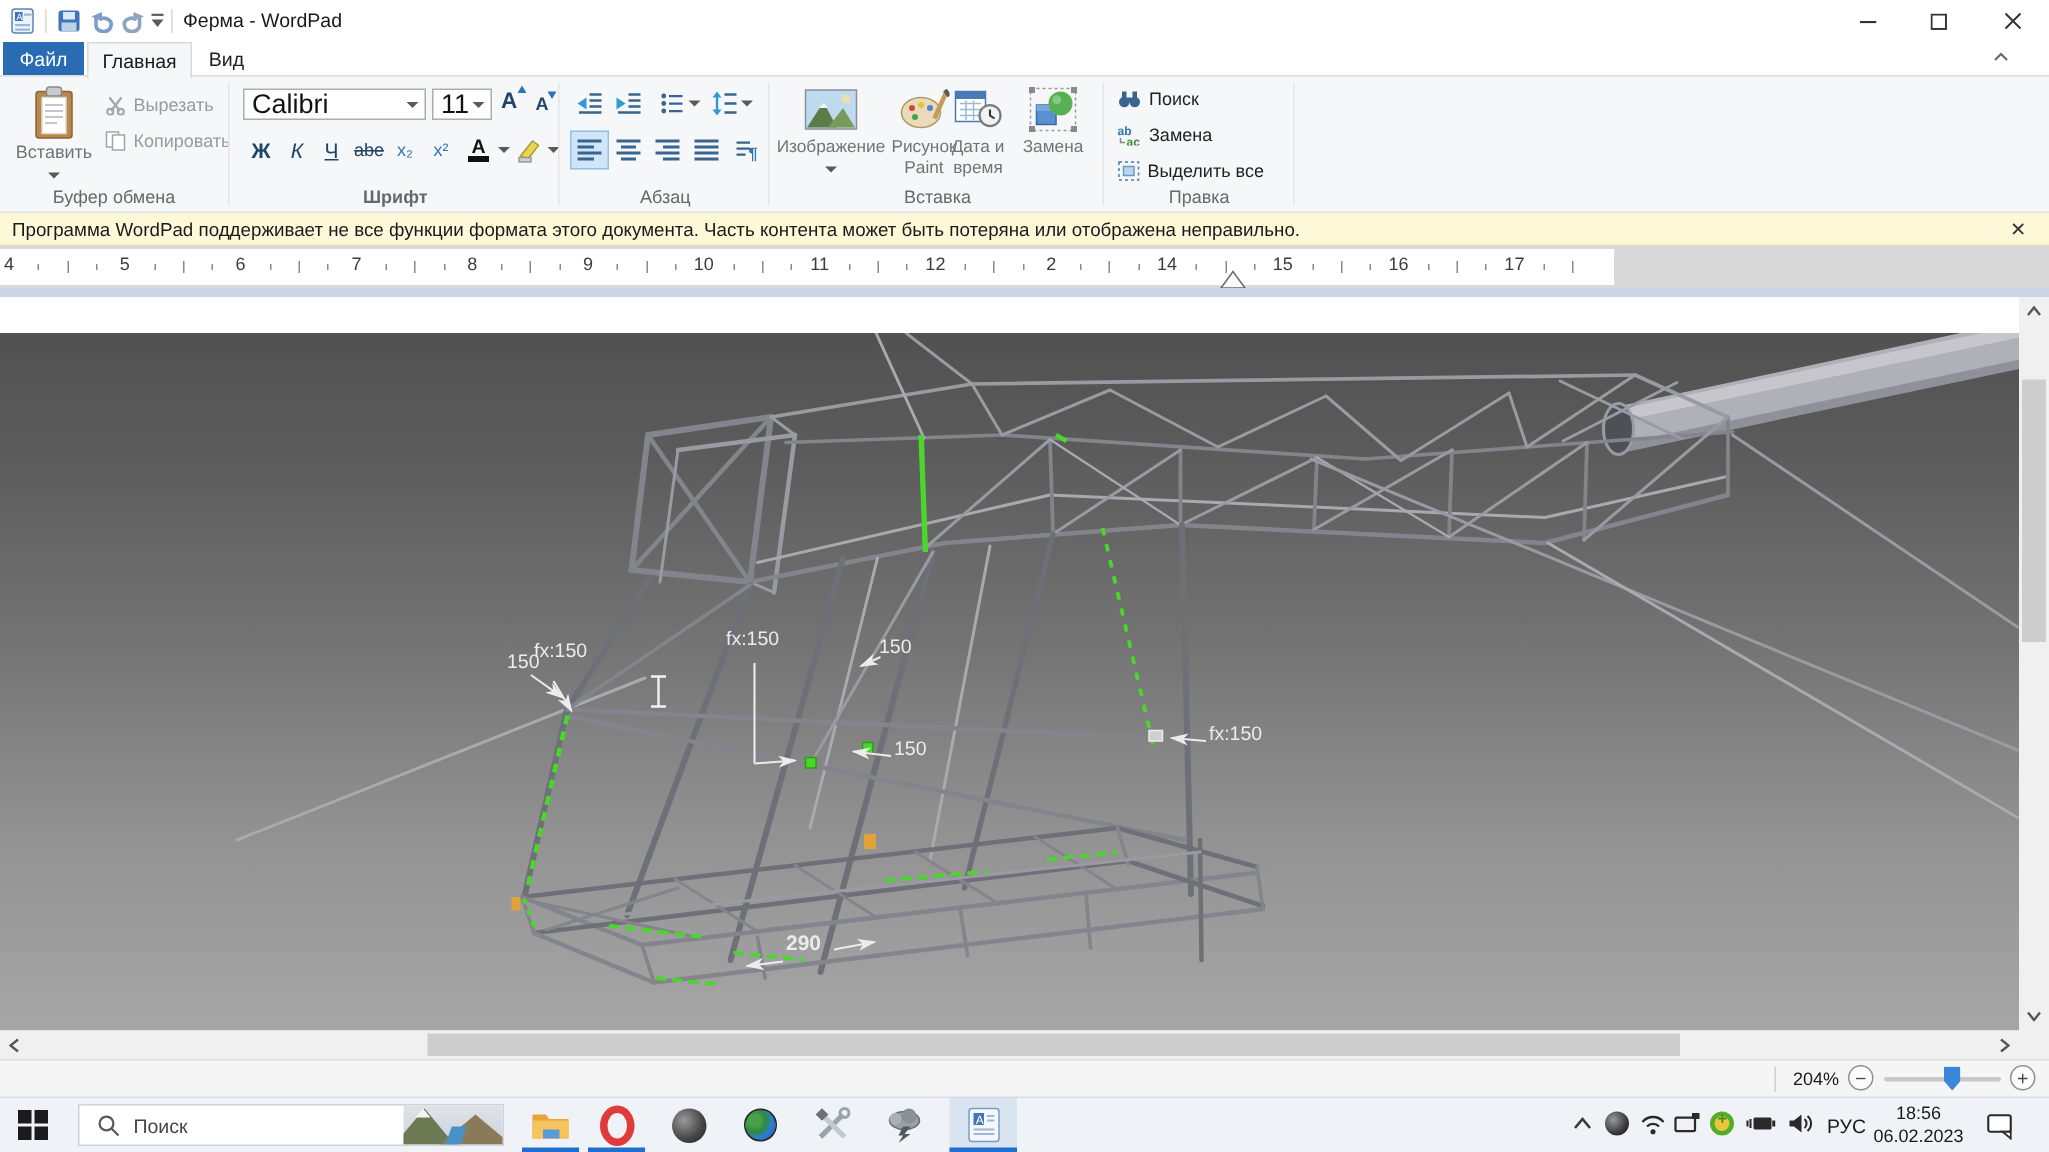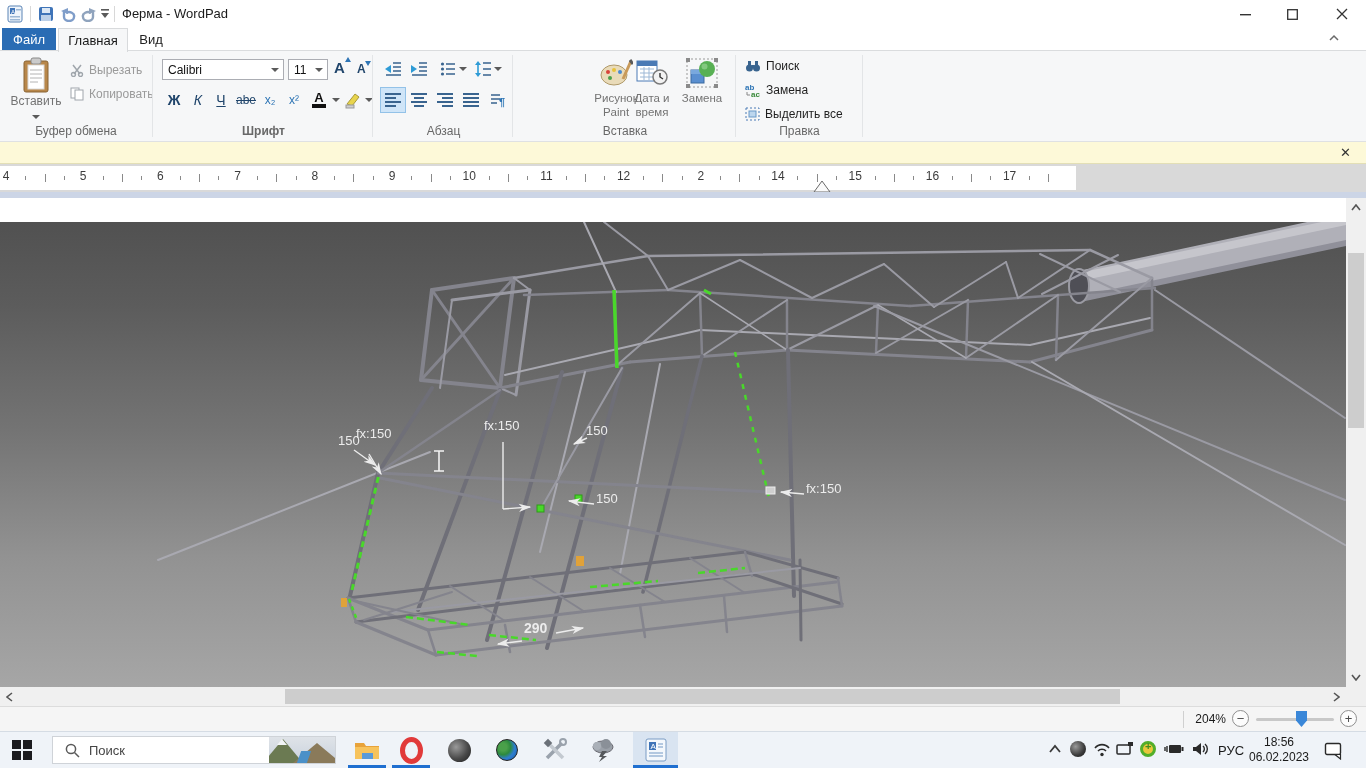--- a/index.html
+++ b/index.html
@@ -16,21 +16,21 @@
   #tab-file{left:2px;width:54px;background:#2a6cb4;color:#fff;}
   #tab-home{left:58px;width:68px;background:#f6f7f8;color:#1a1a1a;border:1px solid #d8dadc;border-bottom:none;height:23px;z-index:3;}
   #tab-view{left:128px;width:46px;color:#222;}
   
   #ribbon{position:absolute;left:0;top:50px;width:1366px;height:92px;background:#f6f7f8;border-top:1px solid #dadcde;border-bottom:1px solid #dfe1e3;box-sizing:border-box;}
   .gdiv{position:absolute;top:4px;width:1px;height:82px;background:#e3e5e7;}
   .grp-label{position:absolute;bottom:3px;text-align:center;font-size:12px;color:#686868;}
   .rsmall{position:absolute;display:flex;align-items:center;gap:5px;font-size:12px;color:#9a9a9a;}
   .rsmall.on{color:#1f1f1f;}
   .bigbtn{position:absolute;top:4px;text-align:center;font-size:12px;color:#737373;line-height:14px;}
-  .combo{position:absolute;background:#fff;border:1px solid #abadb3;font-size:12px;color:#111;display:flex;align-items:center;padding-left:5px;box-sizing:border-box;}
+  .combo{position:absolute;background:#fff;border:1px solid #abadb3;font-size:18px;color:#111;display:flex;align-items:center;padding-left:5px;box-sizing:border-box;}
   .combo .car{margin-left:auto;margin-right:4px;}
   .car{width:0;height:0;border-left:4px solid transparent;border-right:4px solid transparent;border-top:4px solid #5a5a5a;display:inline-block;}
   .fbtn{position:absolute;top:38px;height:22px;display:flex;align-items:center;justify-content:center;font-size:14px;color:#20456b;}
   .albtn{position:absolute;top:36px;width:24px;height:24px;display:flex;align-items:center;justify-content:center;border:1px solid transparent;}
   .albtn.sel{background:#cfe5f8;border:1px solid #93c2e8;}
   .bars span{display:block;height:2px;background:#39648f;margin:2px 0;}
   
   #warnbar{position:absolute;left:0;top:142px;width:1366px;height:22px;background:#fdf9d8;border-bottom:1px solid #e3dfb6;box-sizing:border-box;font-size:12.5px;color:#1a1a1a;display:flex;align-items:center;padding-left:8px;}
   
   #rulerrow{position:absolute;left:0;top:164px;width:1366px;height:28px;background:#d9d9d9;}
@@ -255,20 +255,31 @@
   </div>
   <div class="albtn" style="left:484px;">
     <svg width="16" height="16">
         <path d="M2 3h9M2 7h9M2 11h6" stroke="#39648f" stroke-width="1.5"></path>
         <text x="10" y="14" font-size="11" fill="#2e75b5" font-weight="bold">¶</text>
       </svg>
   </div>
   <div class="grp-label" style="left:375px;width:137px;">Абзац</div>
   <div class="gdiv" style="left:512px;"></div>
 
+  <div class="bigbtn" style="left:517px;width:74px;font-size:11.5px;">
+    <svg width="36" height="28" style="margin:4px auto 4px;">
+      <rect x="1" y="1" width="34" height="26" fill="#bfd9ee" stroke="#8a9096"></rect>
+      <polygon points="2,26 13,9 22,26" fill="#5a7d4a"></polygon>
+        <polygon points="16,26 26,13 34,26" fill="#7a9a5a"></polygon>
+      <polygon points="13,9 16,13 10,13" fill="#eef4f8"></polygon>
+        <circle cx="28" cy="7" r="3" fill="#e8e0b0"></circle>
+    </svg>
+    <div>Изображение</div>
+    <span class="car" style="margin-top:3px;"></span>
+  </div>
   <div class="bigbtn" style="left:592px;width:48px;font-size:11.5px;">
     <svg width="34" height="28" style="margin:4px auto 4px;">
       <ellipse cx="15" cy="16" rx="13" ry="10" fill="#e9dbb9" stroke="#b09a6a"></ellipse>
       <circle cx="9" cy="13" r="2" fill="#d8433a"></circle>
         <circle cx="15" cy="11" r="2" fill="#e8c23a"></circle>
         <circle cx="21" cy="13" r="2" fill="#4a8ad0"></circle>
         <circle cx="11" cy="19" r="2" fill="#4aa04a"></circle>
       <path d="M24 20 L32 2" stroke="#c89a5a" stroke-width="3"></path>
         <path d="M31 1 L34 5" stroke="#5a5a5a" stroke-width="3"></path>
     </svg>
@@ -326,20 +337,21 @@
         <rect x="1" y="1" width="13" height="12" fill="none" stroke="#4a7ab5" stroke-dasharray="2,2"></rect>
         <rect x="4" y="4" width="7" height="6" fill="#bcd6ee" stroke="#6a9ac8"></rect>
       </svg>
     <span>Выделить все</span>
   </div>
   <div class="grp-label" style="left:737px;width:125px;">Правка</div>
   <div class="gdiv" style="left:862px;"></div>
 </div>
 
 <div id="warnbar">
+  <span>Программа WordPad поддерживает не все функции формата этого документа. Часть контента может быть потеряна или отображена неправильно.</span>
   <span class="abs" style="left:1340px;top:3px;font-size:13px;color:#333;">✕</span>
 </div>
 
 <div id="rulerrow">
   <div id="ruler-band">
       <span class="rnum" style="left: 6px;">4</span>
       <i class="tick" style="left: 25.3px;"></i>
       <i class="tick half" style="left: 44.6px;"></i>
       <i class="tick" style="left: 63.9px;"></i>
       <span class="rnum" style="left: 83.2px;">5</span>

